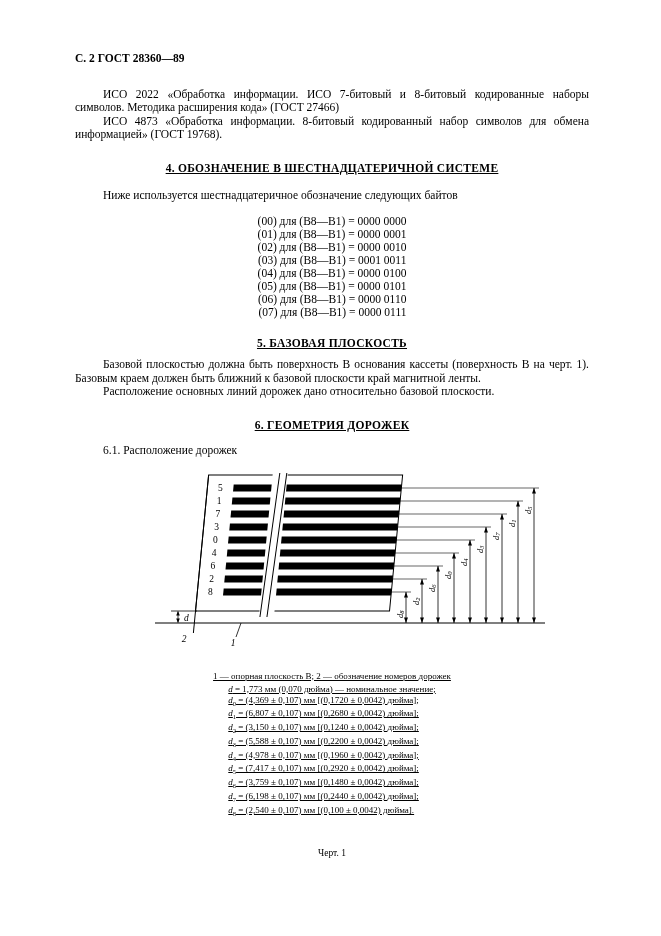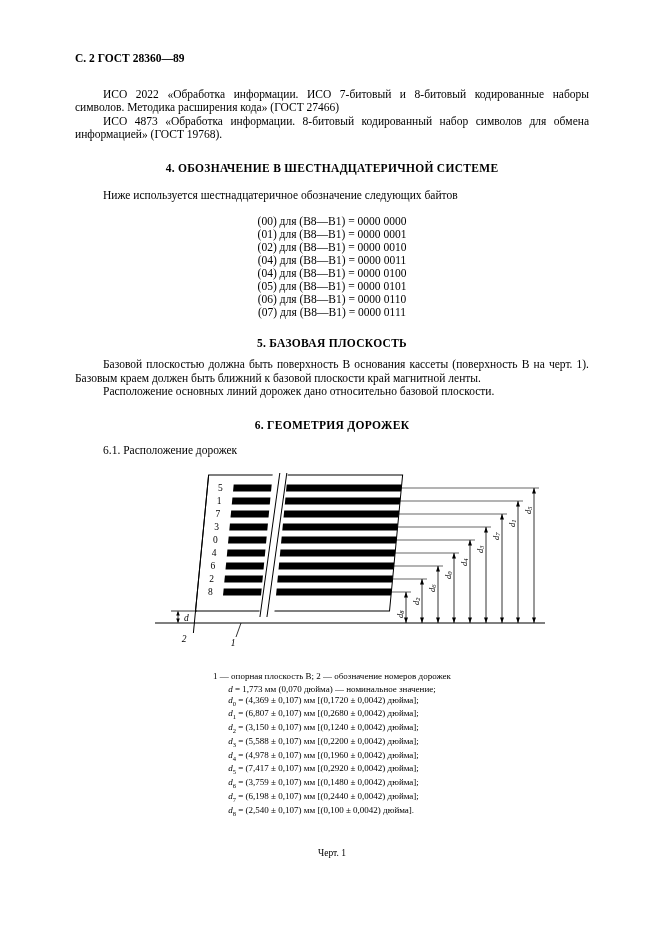--- a/index.html
+++ b/index.html
@@ -5,28 +5,28 @@
   html,body{margin:0;padding:0;background:#ffffff;}
   .page{
     width:661px;height:936px;box-sizing:border-box;
     padding:52px 72px 4px 75px;
     font-family:"Liberation Serif", serif;
     font-size:11.5px;line-height:13.5px;color:#000;background:#fff;
     overflow:hidden;
   }
   .header{font-weight:bold;margin-bottom:22px;}
   p.para{margin:0;text-align:justify;text-indent:28px;}
-  h2{font-size:11.5px;font-weight:bold;text-align:center;letter-spacing:.3px;}
+  h2{font-size:11.5px;font-weight:bold;text-align:center;letter-spacing:.3px;text-decoration:underline;}
   h2.s4{margin:20px 0 14px;}
   h2.s5{margin:18px 0 8px;}
   h2.s6{margin:20px 0 12px;}
-  .hexlist{margin:12px auto 0;width:fit-content;line-height:13px;text-align:center;}
+  .hexlist{margin:12px auto 0;width:fit-content;line-height:13px;text-align:right;}
   .subhead{font-weight:normal;text-align:left;}
   .figwrap{margin:13px 0 0;}
-  .caption{margin-top:14px;font-size:9px;line-height:11px;}
+  .caption{margin-top:14px;font-size:9px;line-height:11px;text-decoration:underline;}
   .caption-intro{text-align:center;}
   .dims{width:fit-content;margin:2px auto 0;}
   .dim-line .dsym{font-style:italic;}
   .dim-line sub{font-size:6.5px;}
   .fig-label{text-align:center;margin-top:28px;font-size:9.5px;}
   svg{display:block;}
 </style>
 </head>
 <body>
 
@@ -37,21 +37,21 @@
   <p class="para">ИСО 2022 «Обработка информации. ИСО 7-битовый и 8-битовый кодированные наборы символов. Методика расширения кода» (ГОСТ 27466)</p>
   <p class="para">ИСО 4873 «Обработка информации. 8-битовый кодированный набор символов для обмена информацией» (ГОСТ 19768).</p>
 
   <h2 class="s4">4. ОБОЗНАЧЕНИЕ В ШЕСТНАДЦАТЕРИЧНОЙ СИСТЕМЕ</h2>
   <p class="para">Ниже используется шестнадцатеричное обозначение следующих байтов</p>
 
   <div class="hexlist" id="hex-list">
       <div>(00) для (В8—В1) = 0000 0000</div>
       <div>(01) для (В8—В1) = 0000 0001</div>
       <div>(02) для (В8—В1) = 0000 0010</div>
-      <div>(04) для (В8—В1) = 0000 0011</div>
+      <div>(03) для (В8—В1) = 0001 0011</div>
       <div>(04) для (В8—В1) = 0000 0100</div>
       <div>(05) для (В8—В1) = 0000 0101</div>
       <div>(06) для (В8—В1) = 0000 0110</div>
       <div>(07) для (В8—В1) = 0000 0111</div>
     </div>
 
   <h2 class="s5">5. БАЗОВАЯ ПЛОСКОСТЬ</h2>
   <p class="para">Базовой плоскостью должна быть поверхность В основания кассеты (поверхность В на черт. 1). Базовым краем должен быть ближний к базовой плоскости край магнитной ленты.</p>
   <p class="para">Расположение основных линий дорожек дано относительно базовой плоскости.</p>
 

